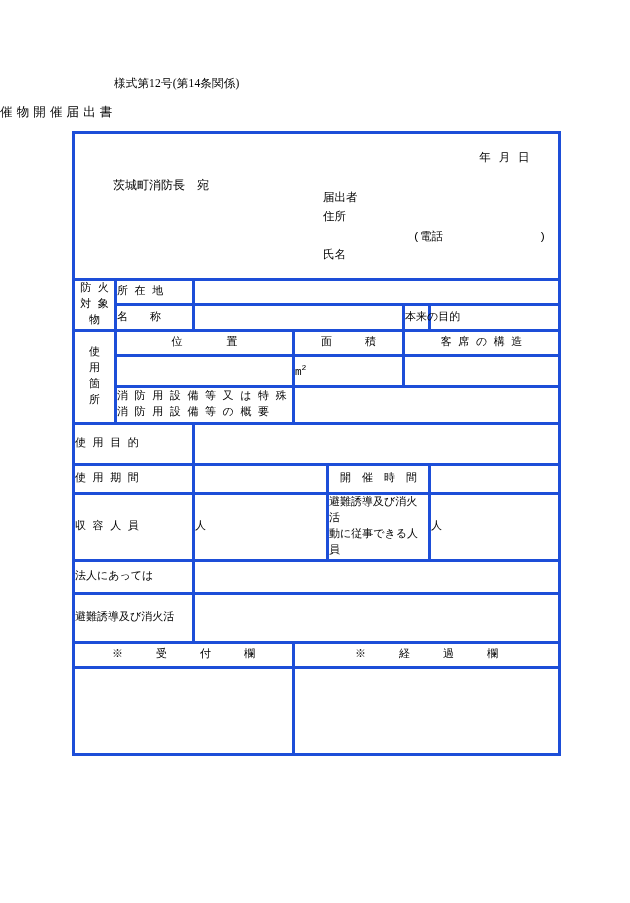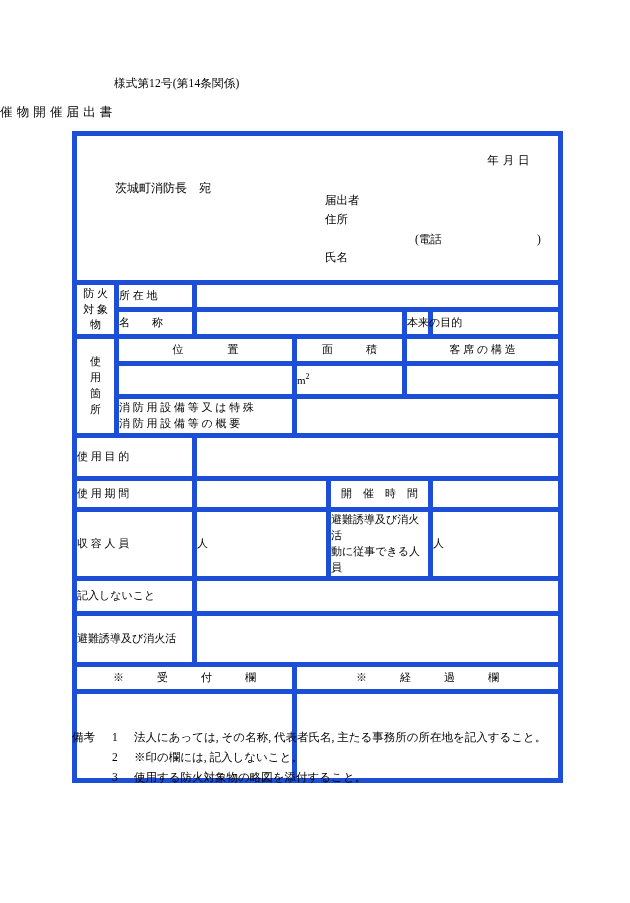--- a/index.html
+++ b/index.html
@@ -44,25 +44,26 @@
     top: 131px;
     width: 486px;
   }
   table.form {
     border-collapse: collapse;
     table-layout: fixed;
     width: 486px;
     font-size: 11px;
   }
   table.form td {
-    border: 5px solid #1d4ed8;
+    border: 3px solid #1d4ed8;
     padding: 0;
     vertical-align: middle;
     font-size: 11px;
     line-height: 1.45;
+    font-family: Liberation Mono, monospace;
   }
   .cellpad {
     padding: 3px 5px;
   }
   .lbl {
     text-align: left;
     white-space: nowrap;
   }
   .ctr {
     text-align: center;
@@ -262,21 +263,21 @@
         <td colspan="2" class="cellpad">
           <div>避難誘導及び消火活</div>
           <div>動に従事できる人員</div>
         </td>
         <td colspan="2" class="cellpad unit-right">
           <span></span><span>人</span>
         </td>
       </tr>
 
       <tr>
-        <td colspan="2" class="cellpad lbl" style="height:30px">記入しないこと</td>
+        <td colspan="2" class="cellpad lbl" style="height:30px">法人にあっては</td>
         <td colspan="7" class="cellpad"></td>
       </tr>
 
       <tr>
         <td colspan="2" class="cellpad lbl" style="height:46px">避難誘導及び消火活</td>
         <td colspan="7" class="cellpad"></td>
       </tr>
 
       <tr>
         <td colspan="4" class="cellpad ctr" style="height:22px">※　　　受　　　付　　　欄</td>
@@ -284,31 +285,14 @@
       </tr>
 
       <tr>
         <td colspan="4" class="cellpad blank-tall vtop"></td>
         <td colspan="5" class="cellpad blank-tall vtop"></td>
       </tr>
     </tbody>
       </table>
   </div>
 
-  <div class="notes">
-    <div class="note-row">
-      <span class="note-head">備考</span>
-      <span class="note-num">1</span>
-      <span>法人にあっては, その名称, 代表者氏名, 主たる事務所の所在地を記入すること。</span>
-    </div>
-    <div class="note-row">
-      <span class="note-indent"></span>
-      <span class="note-num">2</span>
-      <span>※印の欄には, 記入しないこと。</span>
-    </div>
-    <div class="note-row">
-      <span class="note-indent"></span>
-      <span class="note-num">3</span>
-      <span>使用する防火対象物の略図を添付すること。</span>
-    </div>
-  </div>
 
 </div>
 
 </body></html>

